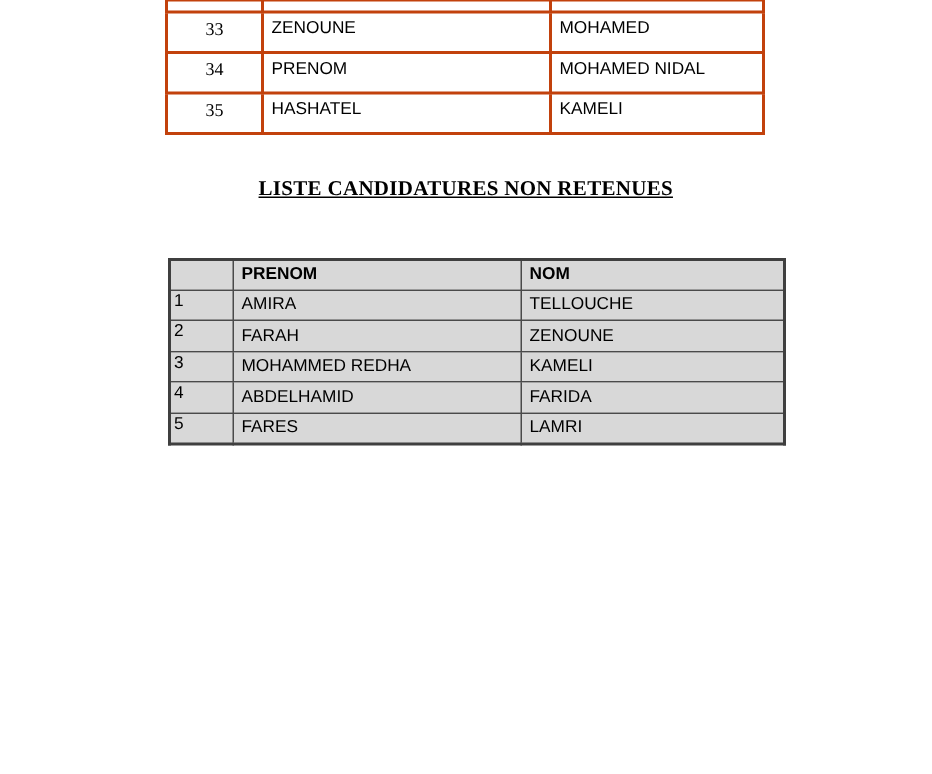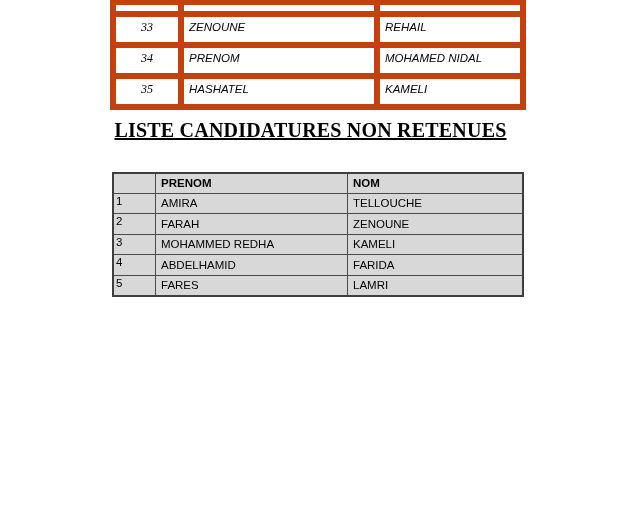--- a/index.html
+++ b/index.html
@@ -22,45 +22,44 @@
   }
 
   
   .t1 {
     position: absolute;
     left: 110px;
     top: -1px;
     width: 398px;
   }
   .t1 td {
-    border: 6px solid #c2410c;
+    border: 2px solid #c2410c;
     padding: 0;
     vertical-align: top;
     font-size: 11.5px;
     line-height: 14px;
     overflow: hidden;
     white-space: nowrap;
-    font-style: italic;
   }
   .t1 .c-num   { width: 62px;  text-align: center; font-family: "Liberation Serif", serif; font-size: 12px; padding-top: 3px; }
   .t1 .c-name  { width: 190px; padding: 3px 0 0 5px; }
   .t1 .c-first { width: 140px; padding: 3px 0 0 5px; }
   .t1 tr.partial td { height: 6px; padding: 0; }
   .t1 tr.data td { height: 22px; }
 
   
   .heading {
     position: absolute;
     top: 119px;
     left: 0;
     width: 621px;
     text-align: center;
     font-family: "Liberation Serif", serif;
     font-weight: bold;
-    font-size: 20px;
+    font-size: 14px;
     letter-spacing: 0.2px;
     text-decoration: underline;
     color: #000000;
   }
 
   
   .t2 {
     position: absolute;
     left: 112px;
     top: 172px;
@@ -108,21 +107,21 @@
   <table class="t1">
     <tbody>
         <tr class="partial">
       <td class="c-num"></td>
       <td class="c-name"></td>
       <td class="c-first"></td>
     </tr>
     <tr class="data">
       <td class="c-num">33</td>
       <td class="c-name">ZENOUNE</td>
-      <td class="c-first">REHAIL</td>
+      <td class="c-first">MOHAMED</td>
     </tr>
     <tr class="data">
       <td class="c-num">34</td>
       <td class="c-name">PRENOM</td>
       <td class="c-first">MOHAMED NIDAL</td>
     </tr>
     <tr class="data">
       <td class="c-num">35</td>
       <td class="c-name">HASHATEL</td>
       <td class="c-first">KAMELI</td>

